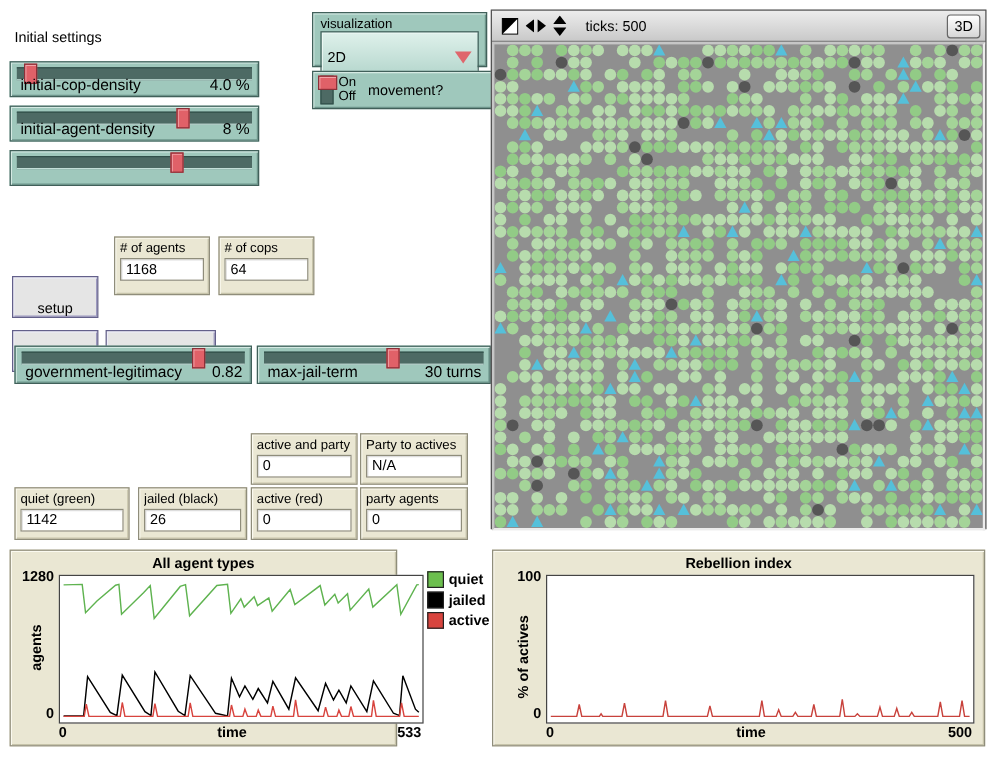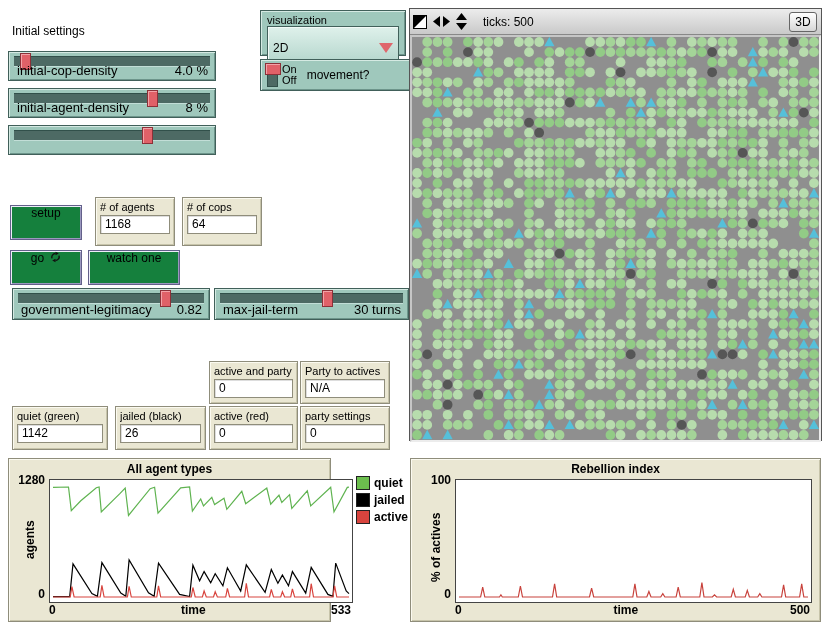--- a/index.html
+++ b/index.html
@@ -32,36 +32,36 @@
   .nlswitch{position:absolute;background:#9fc8bc;border:1px solid #41605a;
     box-shadow:inset 1px 1px 0 #d5eae3,inset -1px -1px 0 #6d958b;display:flex;align-items:center;
     padding:0 6px;font-size:11px;}
   .nlswitch .slot{position:relative;width:9px;height:22px;background:#4d6a64;border:1px solid #31504a;margin-right:4px;}
   .nlswitch .knob{position:absolute;left:-3px;top:-1px;width:14px;height:10px;background:#e06168;
     border:1px solid #8c3038;box-shadow:inset 1px 1px 0 #f2a3a8;}
   .nlswitch .onoff{line-height:11px;}
   .nlswitch .swlabel{margin-left:10px;font-size:12px;}
 
   
-  .nlbtn{position:absolute;background:#15803d;border:1px solid #63608a;
-    box-shadow:inset 1px 1px 0 #eeedf9,inset -1px -1px 0 #9b98bf;display:flex;align-items:flex-start;
-    justify-content:center;font-size:12px;cursor:pointer;gap:6px;}
+  .nlbtn{position:absolute;background:#e5e5e5;border:1px solid #63608a;
+    box-shadow:inset 1px 1px 0 #eeedf9,inset -1px -1px 0 #9b98bf;display:flex;align-items:flex-end;
+    justify-content:center;font-size:12px;cursor:pointer;gap:6px;margin-top:25px;}
 
   
   .monitor{position:absolute;background:#eae7d3;border:1px solid #8f8d7b;
     box-shadow:inset 1px 1px 0 #fbfaf0,inset -1px -1px 0 #c7c4aa;padding:3px 4px;}
   .monitor .mlabel{font-size:11px;white-space:nowrap;overflow:hidden;}
   .monitor .mval{margin-top:2px;background:#fff;border:1px solid #8f8d7b;
     box-shadow:inset 1px 1px 0 #ddd;font-size:12px;padding:1px 4px;height:15px;}
 
   
   .world{position:absolute;left:409px;top:8px;width:413px;height:433px;border:1px solid #555;
     box-sizing:border-box;background:#8f8f8f;}
   .world-header{position:relative;height:25px;background:linear-gradient(#ececec,#c9c9c9);
-    border-bottom:1px solid #888;display:flex;align-items:center;padding:0 3px;gap:6px;}
+    border-bottom:1px solid #888;display:flex;align-items:center;padding:0 8px;gap:6px;}
   .world-header .ticks{font-size:12px;margin-left:10px;}
   .btn3d{position:absolute;right:4px;top:3px;width:26px;height:18px;background:linear-gradient(#fff,#d6d6d6);
     border:1px solid #666;border-radius:3px;font-size:12px;display:flex;align-items:center;justify-content:center;}
   .world-view{position:relative;width:100%;height:407px;box-sizing:border-box;
     border-top:2px solid #c6c6c6;border-left:2px solid #c6c6c6;border-right:2px solid #ececec;border-bottom:2px solid #ececec;}
   .world-view svg{display:block;width:100%;height:100%;}
 
   
   .plot{position:absolute;background:#eae7d3;border:1px solid #8f8d7b;
     box-shadow:inset 1px 1px 0 #fbfaf0,inset -1px -1px 0 #c7c4aa;}
@@ -173,21 +173,21 @@
   </div>
   <div class="monitor" style="left:115px;top:406px;width:91px;height:44px;box-sizing:border-box;">
     <div class="mlabel">jailed (black)</div>
     <div class="mval">26</div>
   </div>
   <div class="monitor" style="left:209px;top:406px;width:89px;height:44px;box-sizing:border-box;">
     <div class="mlabel">active (red)</div>
     <div class="mval">0</div>
   </div>
   <div class="monitor" style="left:300px;top:406px;width:90px;height:44px;box-sizing:border-box;">
-    <div class="mlabel">party settings</div>
+    <div class="mlabel">party agents</div>
     <div class="mval">0</div>
   </div>
 
   <div class="world">
     <div class="world-header">
       <svg width="14" height="14" viewBox="0 0 14 14">
         <rect x="0.5" y="0.5" width="13" height="13" fill="#fff" stroke="#000"></rect>
         <polygon points="0.5,0.5 13.5,0.5 0.5,13.5" fill="#000"></polygon>
       </svg>
       <svg width="17" height="11" viewBox="0 0 17 11">

